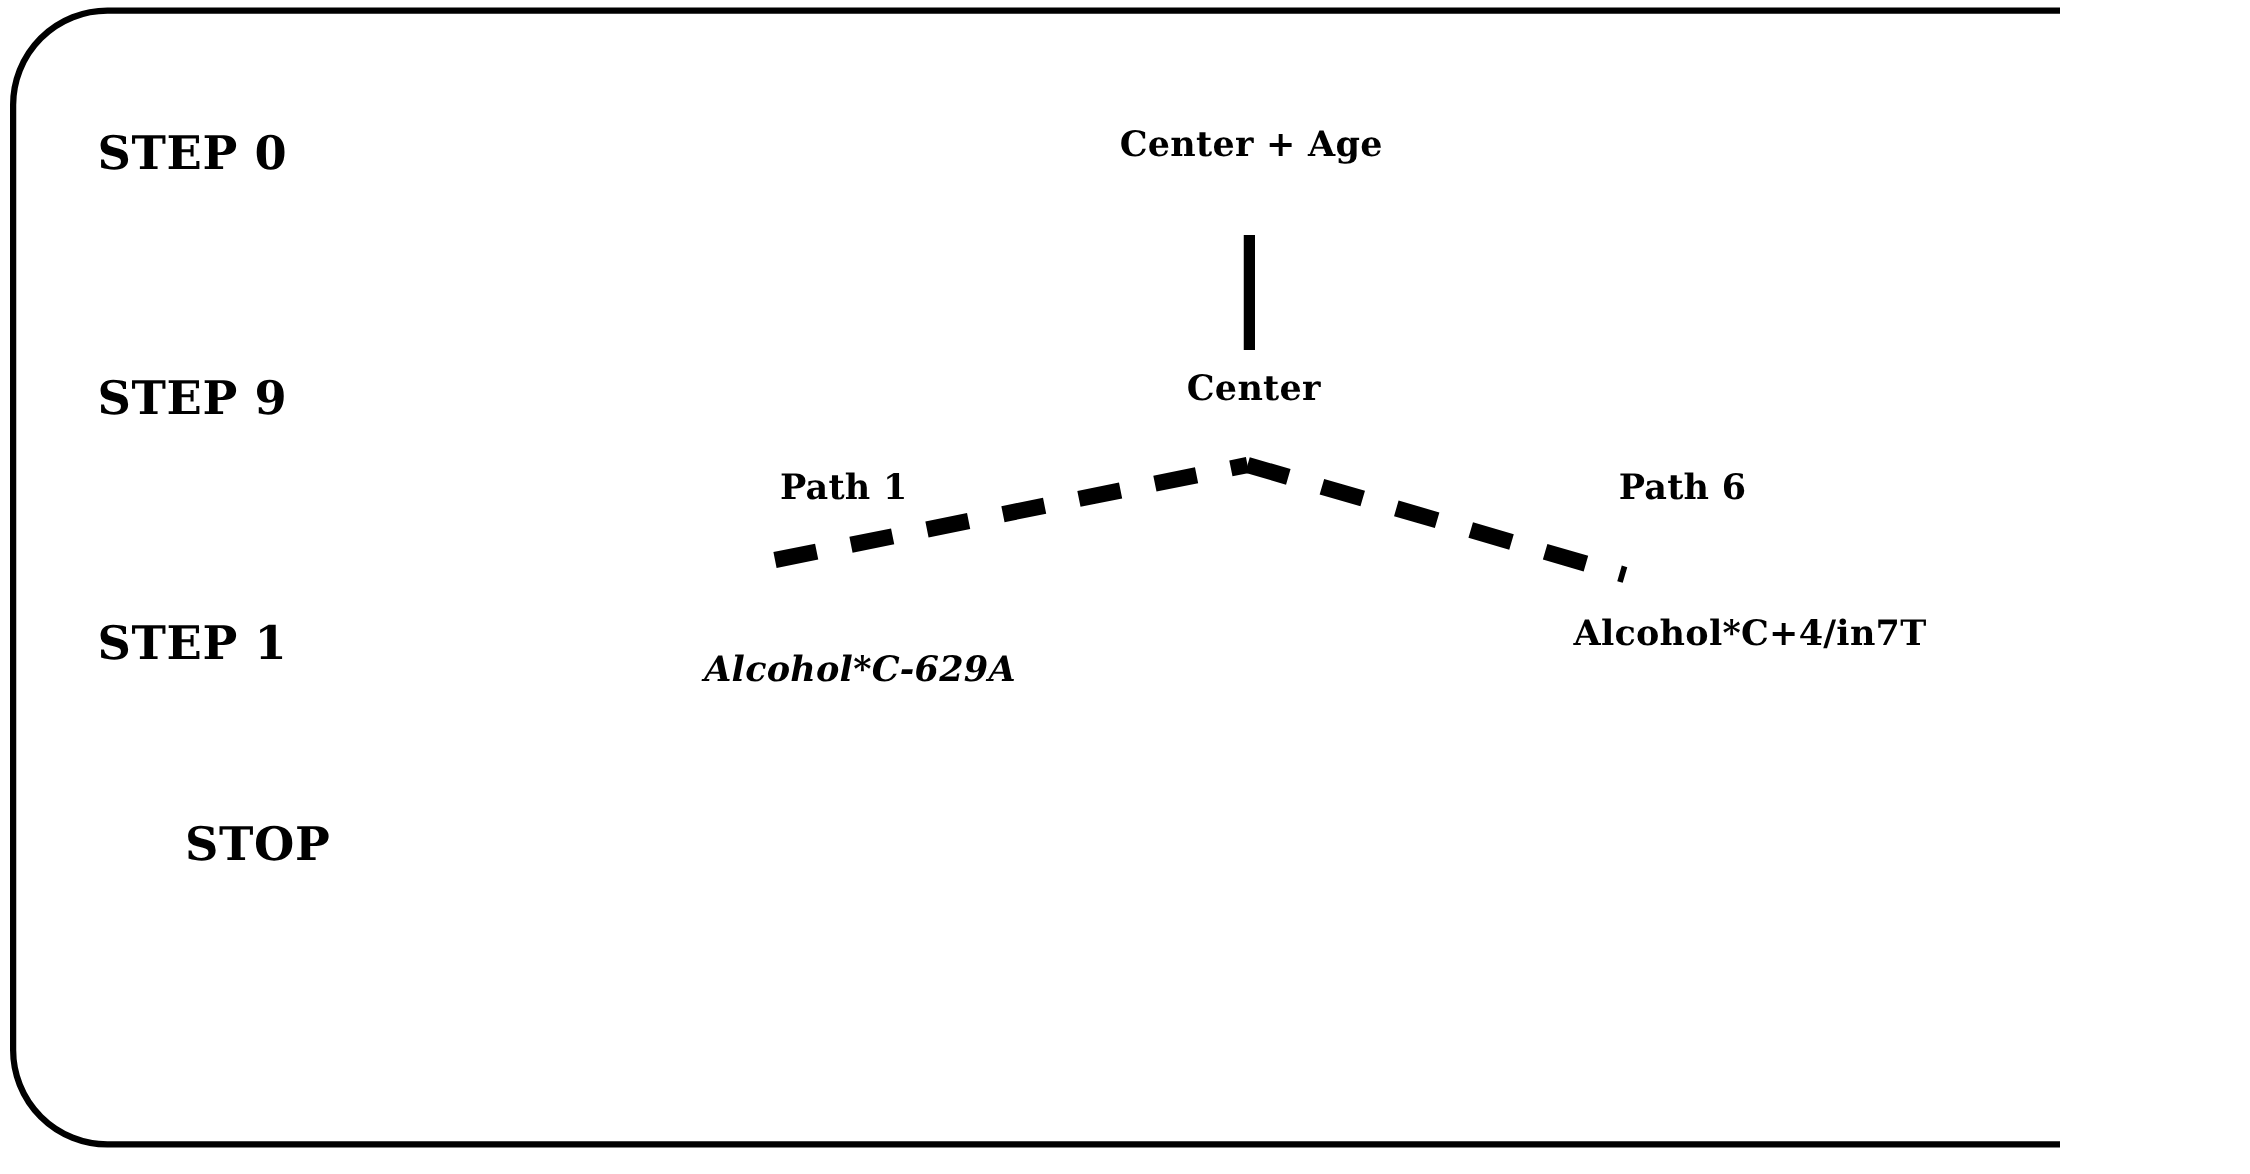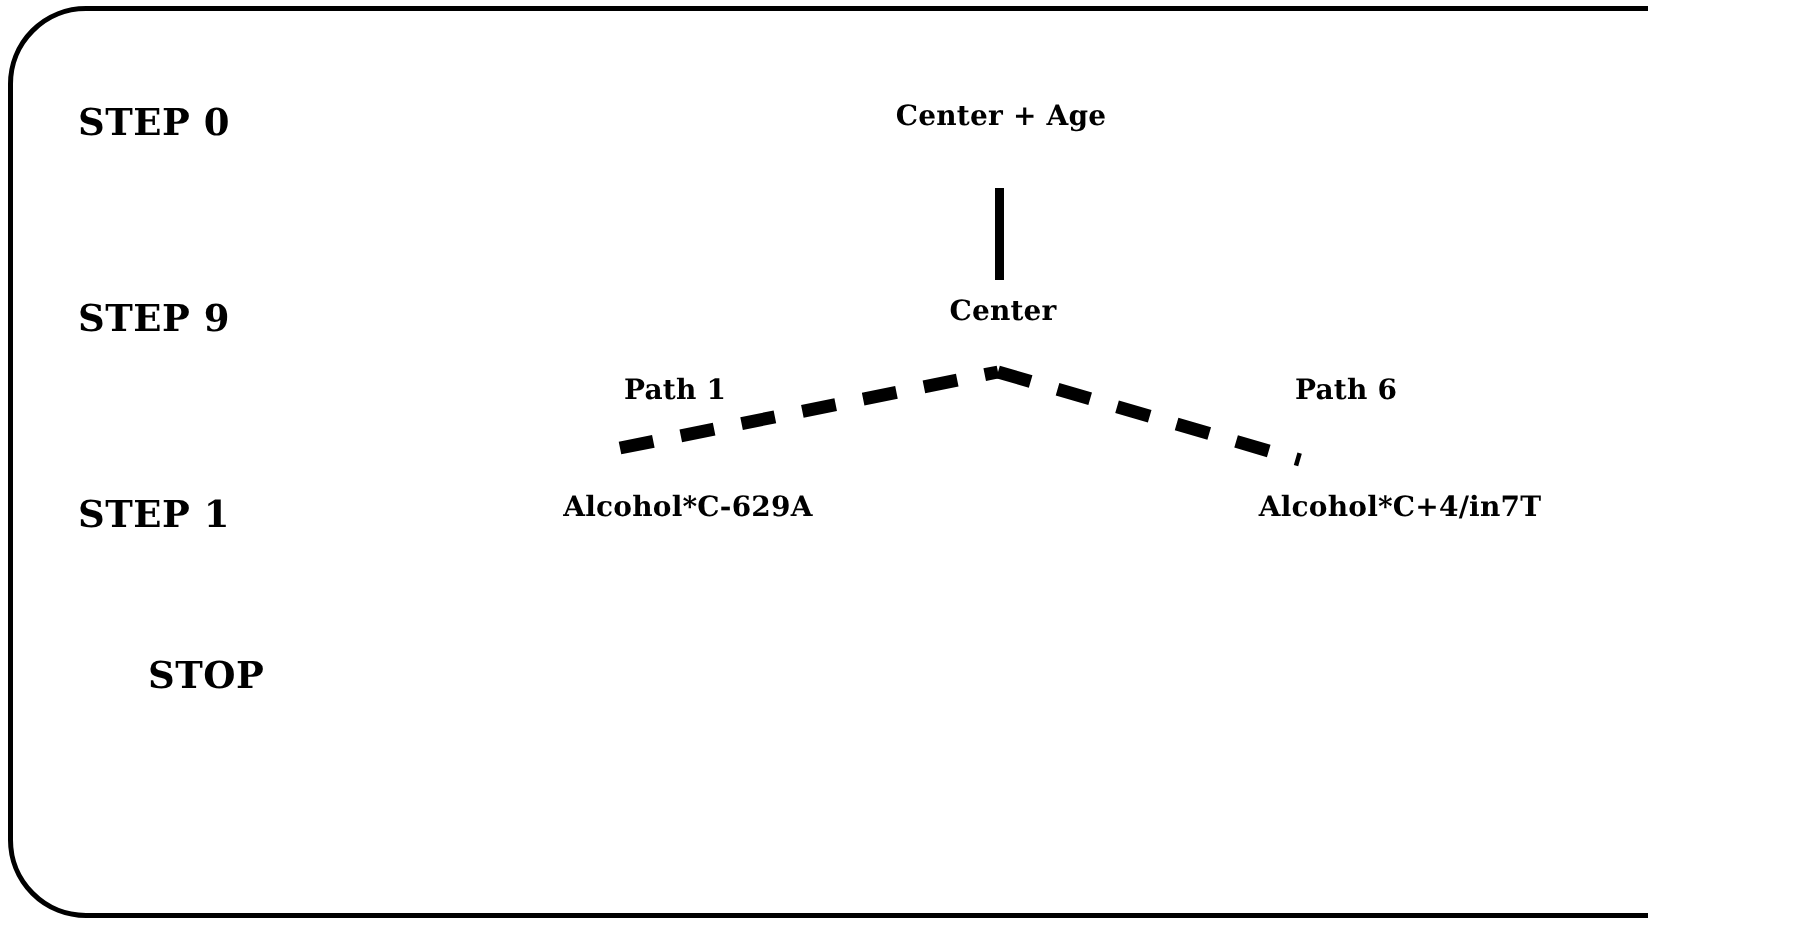--- a/index.html
+++ b/index.html
@@ -87,21 +87,21 @@
     width: 740px;
     height: 140px;
     overflow: visible;
   }
 
   
   #path1-label { left: 675px;  top: 376px; }
   #path2-label { left: 1346px; top: 376px; }
 
   
-  #step2-term-left  { left: 688px;  top: 493px; }
+  #step2-term-left  { left: 688px;  top: 522px; font-style: italic; }
   #step2-term-right { left: 1400px; top: 493px; }
 
   
   #stop-block {
     position: absolute;
     left: 420px;
     top: 653px;
     font-size: 38px;
     font-weight: 700;
     line-height: 1.18;

